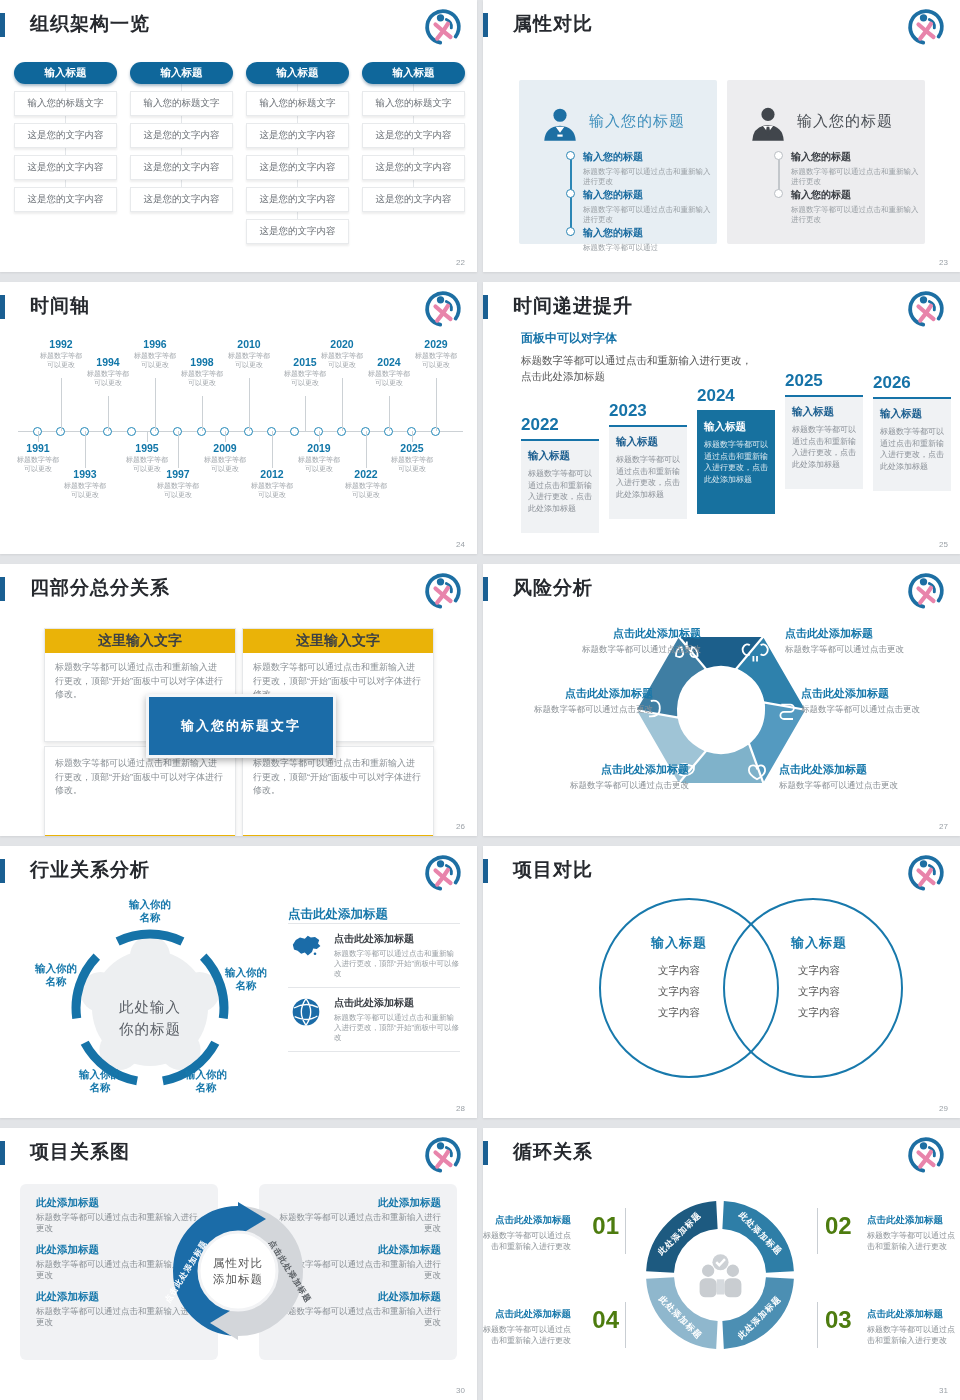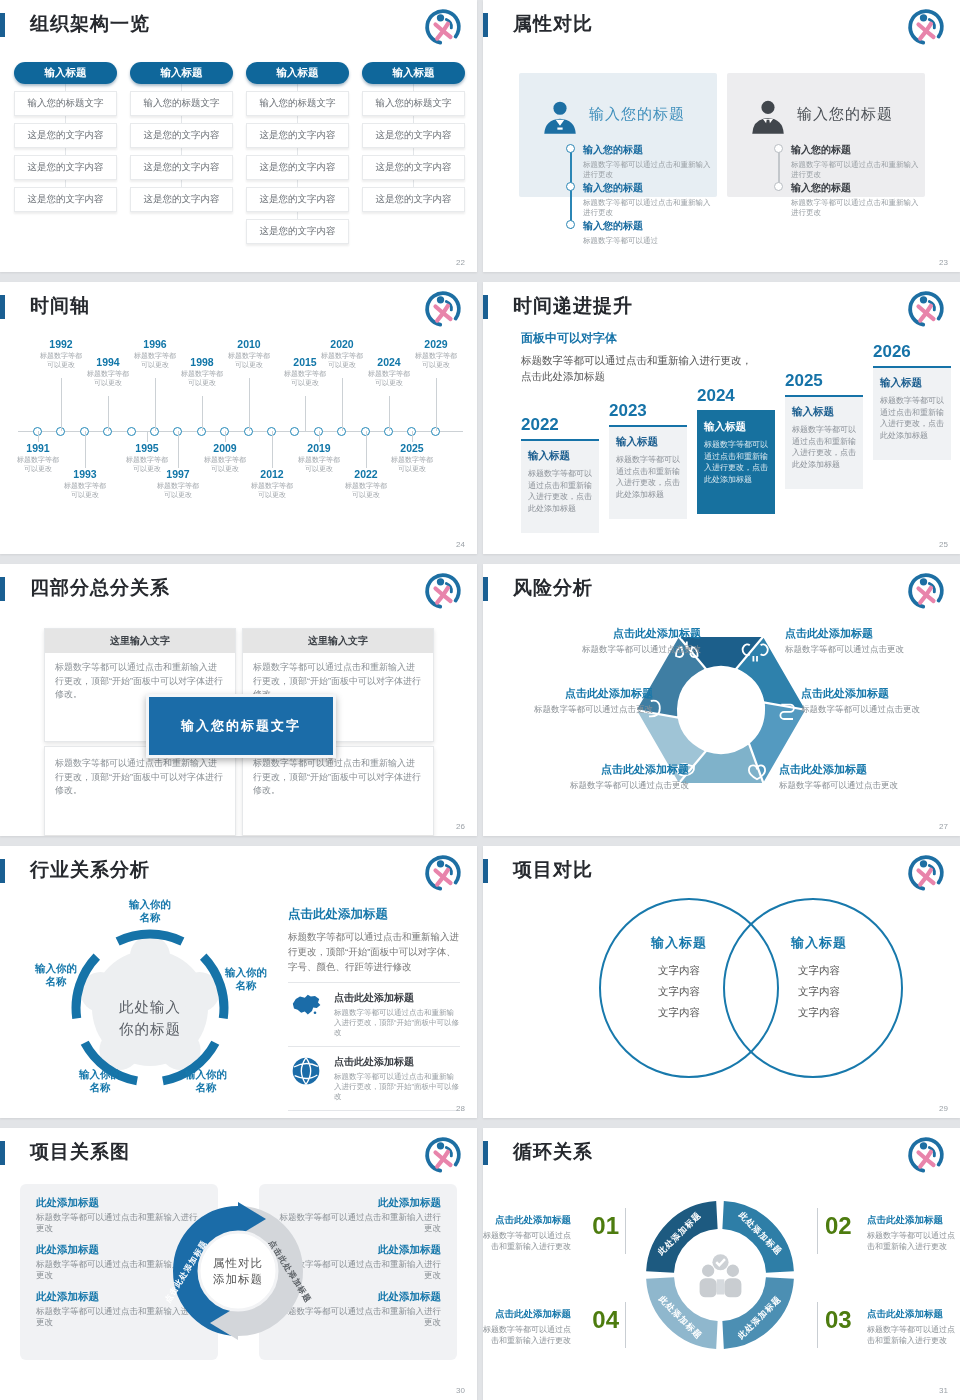--- a/index.html
+++ b/index.html
@@ -9,21 +9,21 @@
   .sbar{position:absolute;left:0;top:13px;width:5px;height:24px;background:#1a5f92}
   .stitle{position:absolute;left:30px;top:11px;font-size:19px;font-weight:bold;color:#26292e;letter-spacing:1px}
   .slogo{position:absolute;right:14px;top:7px;width:40px;height:40px}
   .pg{position:absolute;right:12px;bottom:5px;font-size:8px;color:#9ba1a7}
   
   .t22-col{position:absolute;top:62px;width:103px}
   .t22-col::before{content:'';position:absolute;left:51px;top:10px;bottom:12px;width:1px;background:#e3e6e9}
   .pill{position:relative;height:22px;background:#0f679b;border-radius:11px;color:#fff;font-size:10.5px;font-weight:bold;display:flex;align-items:center;justify-content:center;box-shadow:0 2px 3px rgba(10,60,100,.35)}
   .t22-box{position:relative;margin-top:7px;height:23px;background:#fff;border:1px solid #e8eaec;box-shadow:0 2px 2px rgba(0,0,0,.07);display:flex;align-items:center;justify-content:center;font-size:9.5px;color:#6d7278}
   
-  .t23-panel{position:absolute;top:73px;width:198px;height:124px;border-radius:2px}
+  .t23-panel{position:absolute;top:80px;width:198px;height:164px;border-radius:2px}
   .t23-icon{position:absolute;left:20px;top:24px;width:42px;height:40px}
   .t23-title{position:absolute;left:70px;top:32px;font-size:15px;letter-spacing:1px}
   .t23-line{position:absolute;left:51px;top:74px;width:1.5px}
   .t23-item{position:absolute;left:64px;width:128px}
   .t23-item::before{content:'';position:absolute;left:-17px;top:1px;width:7px;height:7px;border-radius:50%;background:#fff;border:1.5px solid currentColor}
   .t23-item .h{font-size:10px;font-weight:bold}
   .t23-item .b{font-size:7.5px;color:#9aa0a5;line-height:10px;margin-top:3px}
   
   .t24{position:absolute;left:8px;right:8px;top:50px;height:210px}
   .t24 .ax{position:absolute;top:99px;left:10px;right:6px;height:1px;background:#ccd1d5}
@@ -43,21 +43,21 @@
   .t25-step{position:absolute;width:78px}
   .t25-step .y{font-size:17px;font-weight:bold;color:#1673a8;margin-bottom:4px}
   .t25-box{background:#f0f2f4;border-top:2.5px solid #1673a8;padding:8px 7px;height:94px;box-sizing:border-box}
   .t25-box .h{font-size:10.5px;font-weight:bold;color:#1b5e8f;margin-bottom:5px}
   .t25-box .b{font-size:8px;color:#8a9097;line-height:11.5px}
   .t25-step.hl .t25-box{background:#17719f;border-top-color:#17719f;height:104px}
   .t25-step.hl .h{color:#fff}
   .t25-step.hl .b{color:rgba(255,255,255,.85)}
   
   .t26-card{position:absolute;width:190px;height:112px;background:#fff;border:1px solid #e6e8ea;box-shadow:0 2px 4px rgba(0,0,0,.1)}
-  .t26-ch{position:absolute;left:0;right:0;height:24px;background:#e5e5e5;display:flex;align-items:center;justify-content:center;font-size:10px;font-weight:bold;color:#3a3f45}
+  .t26-ch{position:absolute;left:0;right:0;height:24px;background:#eab308;display:flex;align-items:center;justify-content:center;font-size:14px;font-weight:bold;color:#3a3f45}
   .t26-card.top .t26-ch{top:0}.t26-card.bot .t26-ch{bottom:0}
   .t26-cb{position:absolute;left:10px;right:10px;font-size:9px;color:#8a9095;line-height:13.5px}
   .t26-card.top .t26-cb{top:32px}.t26-card.bot .t26-cb{top:10px}
   .t26-center{position:absolute;left:146px;top:130px;width:184px;height:58px;background:#1b6ca8;border:3px solid #f4f6f8;box-shadow:0 3px 7px rgba(0,0,0,.3);color:#fff;font-weight:bold;font-size:13px;display:flex;align-items:center;justify-content:center;letter-spacing:2px}
   
   .t27-l{position:absolute;width:160px}
   .t27-l .h{font-size:11px;font-weight:bold;color:#1778ab}
   .t27-l .b{font-size:8.5px;color:#8a9095;margin-top:3px}
   
   .t28-center{position:absolute;left:90px;top:150px;width:120px;text-align:center;font-size:14.5px;color:#5a5f66;line-height:22px;letter-spacing:1px}
@@ -369,21 +369,21 @@
           <div class="b">标题数字等都可以通过点击和重新输入进行更改，点击此处添加标题</div>
         </div>
     </div>
     <div class="t25-step" style="left:302px;top:89px">
       <div class="y">2025</div>
       <div class="t25-box">
           <div class="h">输入标题</div>
           <div class="b">标题数字等都可以通过点击和重新输入进行更改，点击此处添加标题</div>
         </div>
     </div>
-    <div class="t25-step" style="left:390px;top:60px">
+    <div class="t25-step" style="left:390px;top:91px">
       <div class="y">2026</div>
       <div class="t25-box">
           <div class="h">输入标题</div>
           <div class="b">标题数字等都可以通过点击和重新输入进行更改，点击此处添加标题</div>
         </div>
     </div>
     <div class="pg">25</div>
   </div>
 
   <div class="slide">
@@ -500,21 +500,20 @@
       </g>
     </svg>
     <div class="t28-center"><span>此处输入</span><br><span>你的标题</span></div>
     <div class="t28-n" style="left:108px;top:52px"><span>输入你的</span><br><span>名称</span></div>
     <div class="t28-n" style="left:14px;top:116px"><span>输入你的</span><br><span>名称</span></div>
     <div class="t28-n" style="left:204px;top:120px"><span>输入你的</span><br><span>名称</span></div>
     <div class="t28-n" style="left:58px;top:222px"><span>输入你的</span><br><span>名称</span></div>
     <div class="t28-n" style="left:164px;top:222px"><span>输入你的</span><br><span>名称</span></div>
     <div class="t28-r">
       <div class="h1">点击此处添加标题</div>
-      <div class="b1">标题数字等都可以通过点击和重新输入进行更改，顶部“开始”面板中可以对字体、字号、颜色、行距等进行修改</div>
       <div class="t28-item">
         <svg class="ic" viewBox="0 0 60 44">
             <use href="#china"></use>
           </svg>
         <div>
             <div class="h">点击此处添加标题</div>
             <div class="b">标题数字等都可以通过点击和重新输入进行更改，顶部“开始”面板中可以修改</div>
           </div>
       </div>
       <div class="t28-item">

